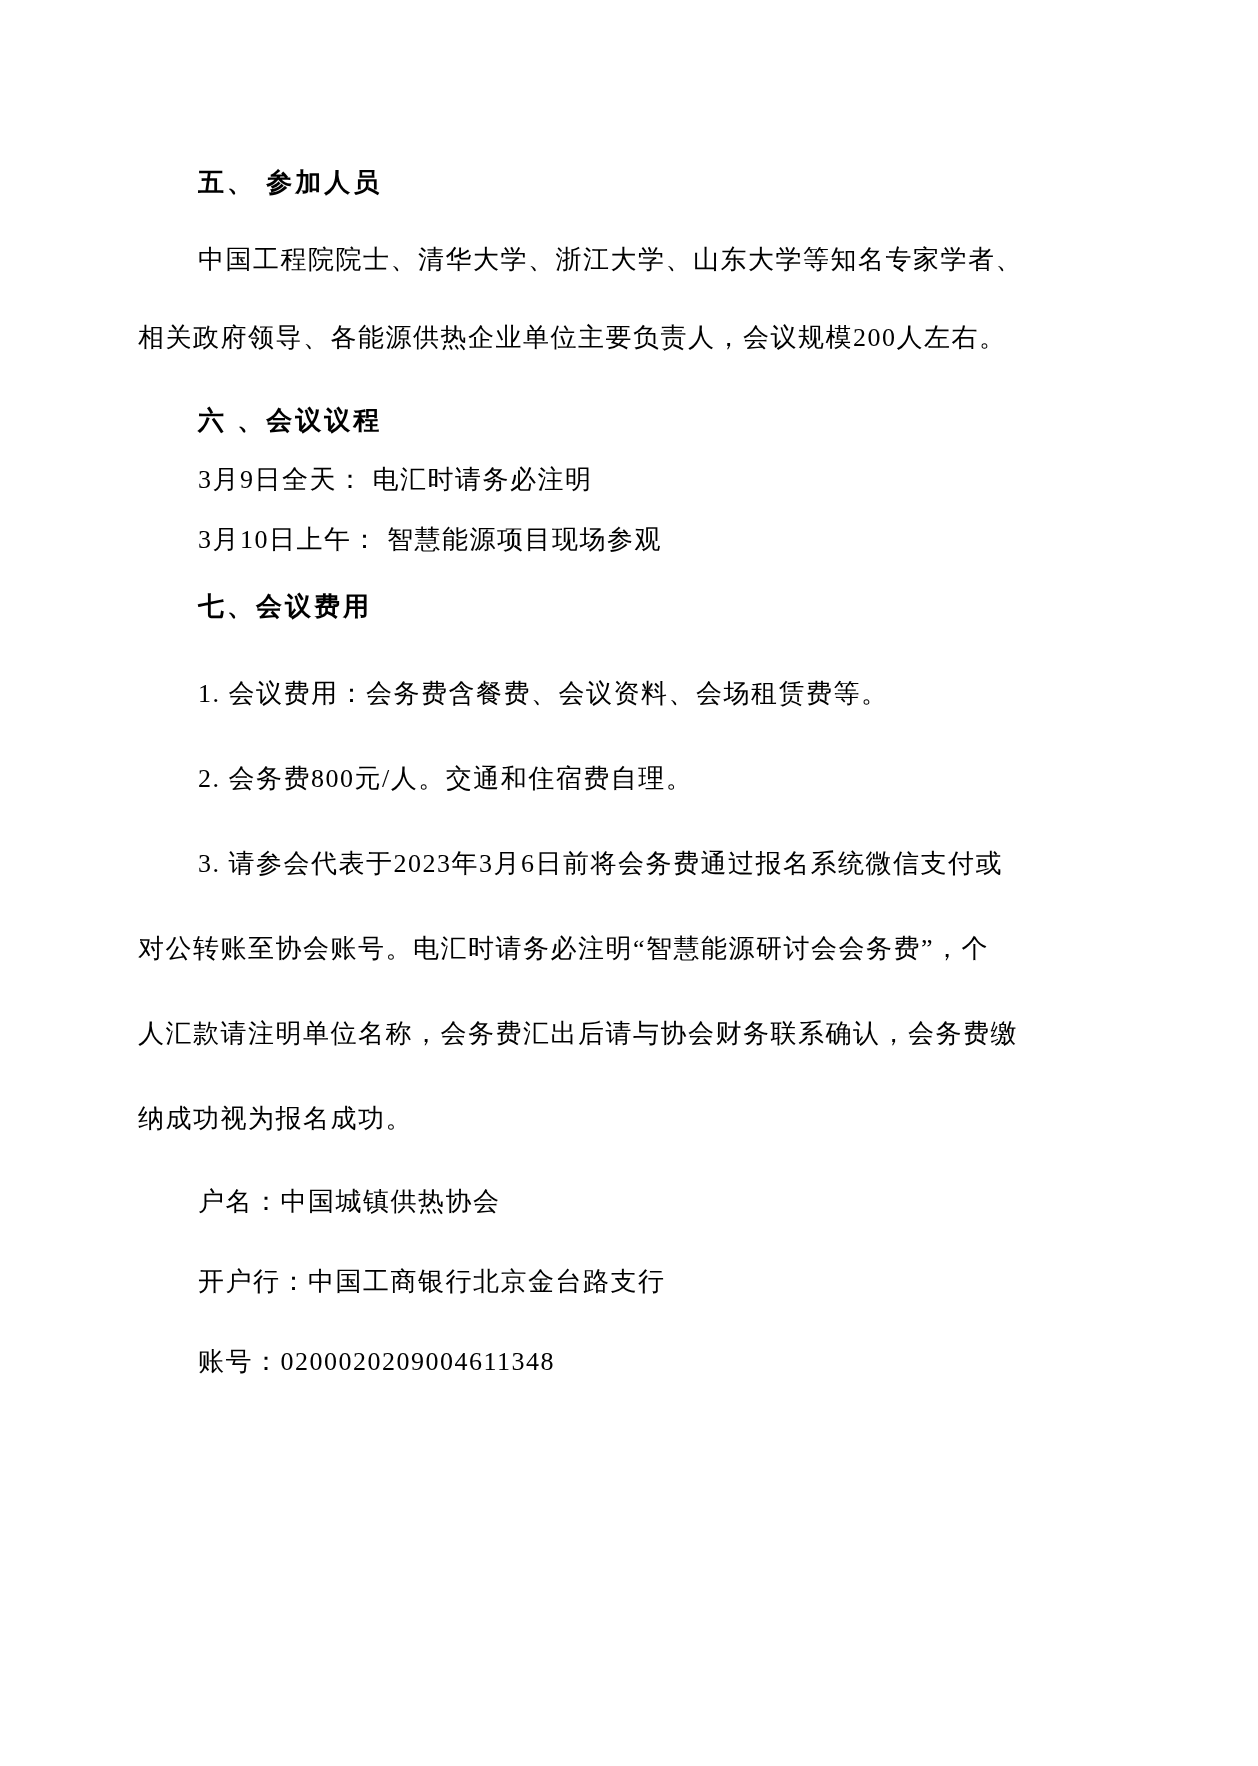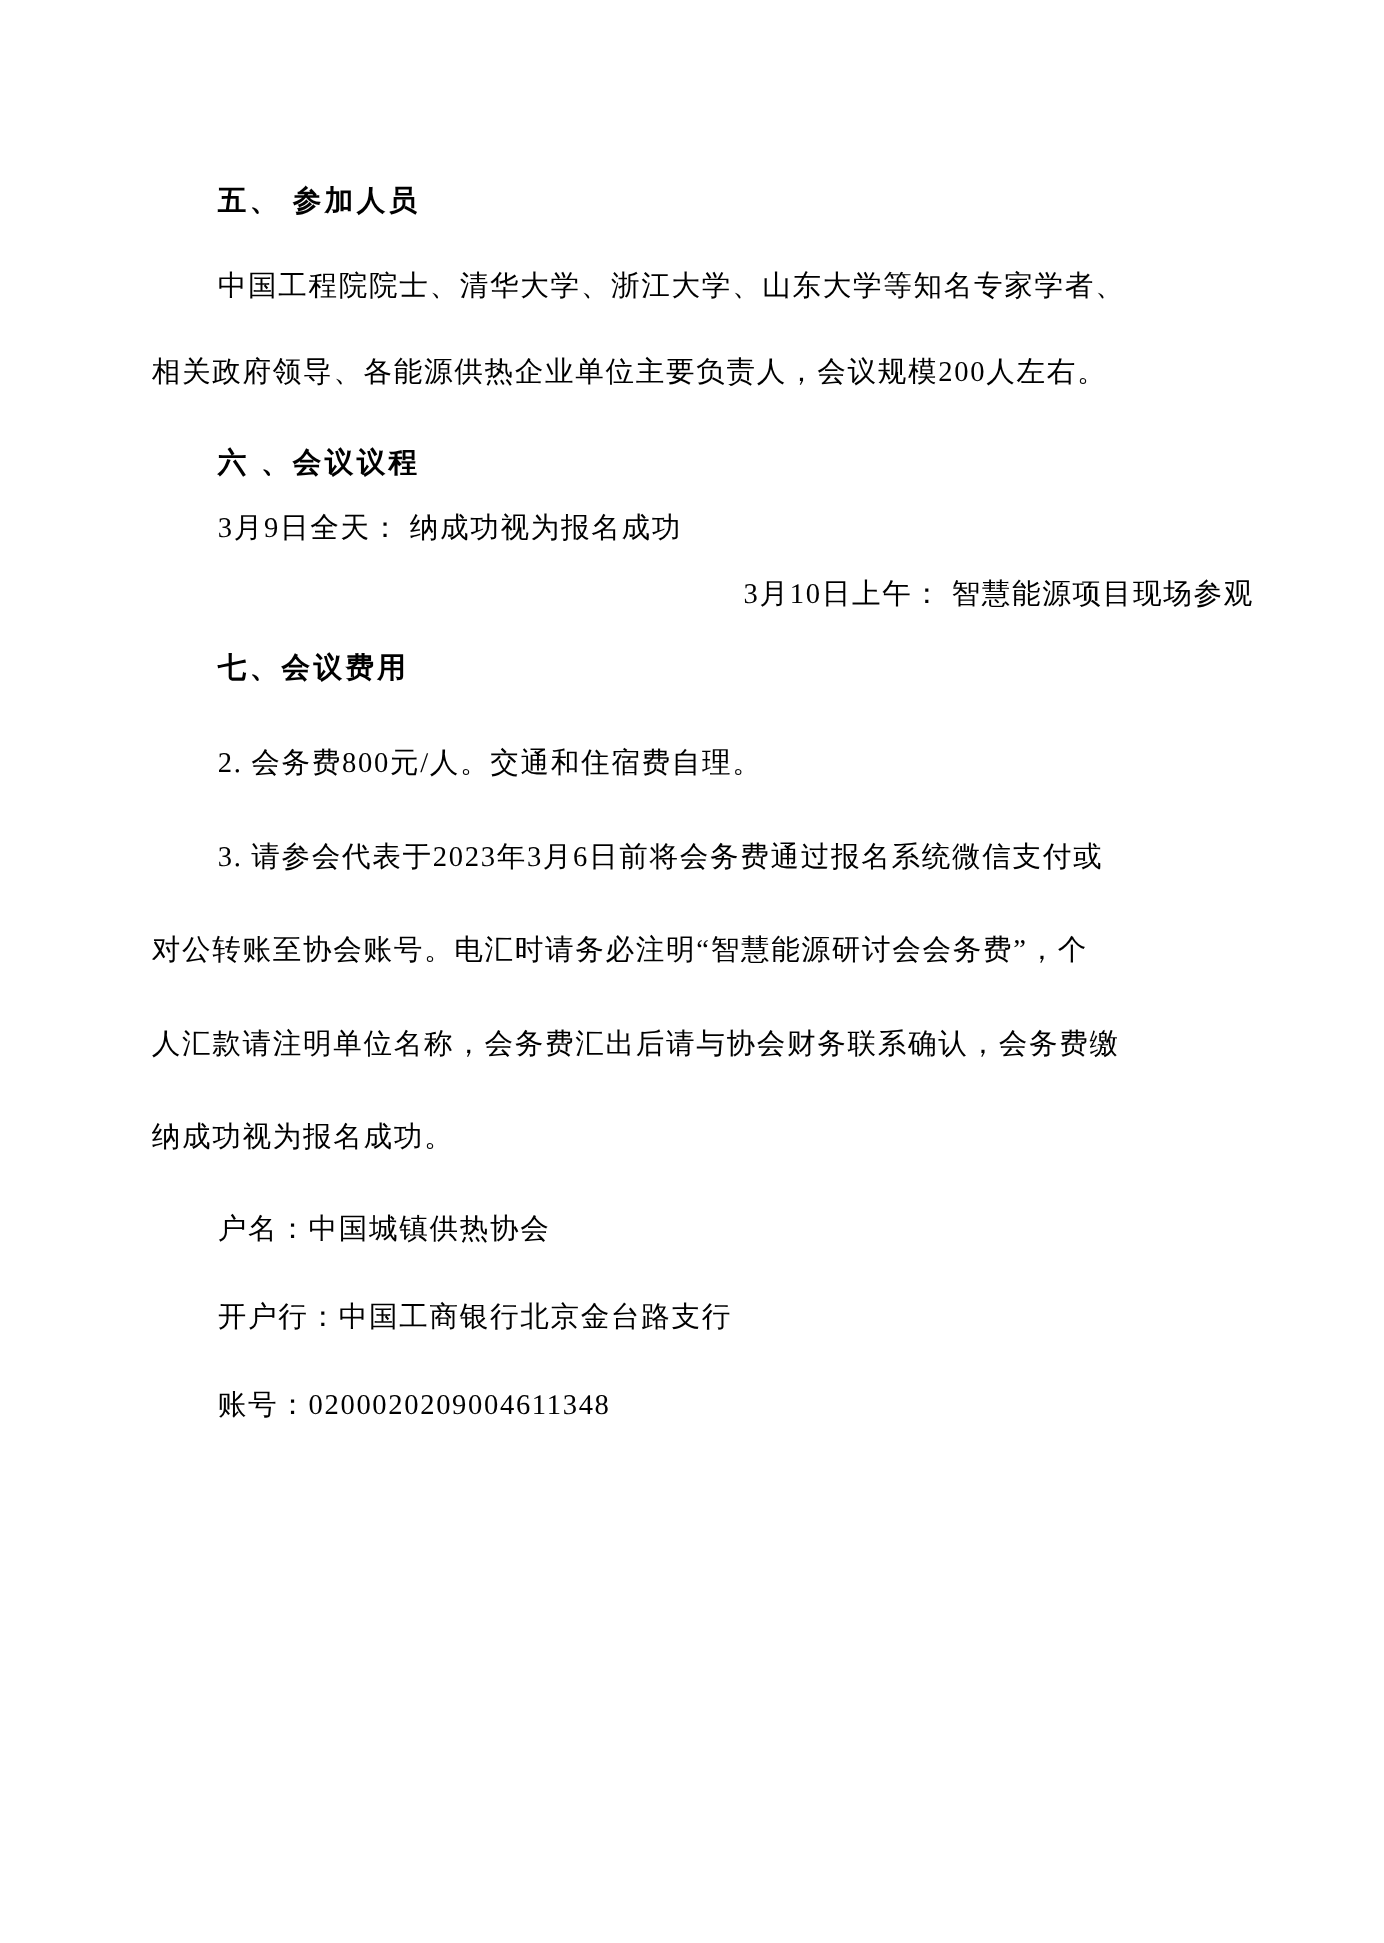--- a/index.html
+++ b/index.html
@@ -31,46 +31,47 @@
   .heading {
     font-family: "Liberation Sans", "DejaVu Sans", sans-serif;
     font-weight: 700;
     letter-spacing: 3px;
   }
   .ind { text-indent: 60px; }
   
   .p78 { height: 78px; }
   .p82 { height: 82px; }
   .p60 { height: 60px; }
-  .p66 { height: 66px; text-align: right; }
+  .p66 { height: 66px; }
   .p88 { height: 88px; }
   .p85 { height: 85px; }
   .p83 { height: 83px; }
   .p80 { height: 80px; }
   .p44 { height: 44px; }
 </style>
 </head>
 <body>
 
 <div class="page">
 
   <div class="line heading ind p78">五、 参加人员</div>
 
   <div class="line ind p78">中国工程院院士、清华大学、浙江大学、山东大学等知名专家学者、</div>
 
   <div class="line p82">相关政府领导、各能源供热企业单位主要负责人，会议规模200人左右。</div>
 
   <div class="line heading ind p60">六 、会议议程</div>
 
-  <div class="line ind p60">3月9日全天： 纳成功视为报名成功</div>
+  <div class="line ind p60">3月9日全天： 电汇时请务必注明</div>
 
   <div class="line ind p66">3月10日上午： 智慧能源项目现场参观</div>
 
   <div class="line heading ind p88">七、会议费用</div>
 
+  <div class="line ind p85">1. 会议费用：会务费含餐费、会议资料、会场租赁费等。</div>
 
   <div class="line ind p85">2. 会务费800元/人。交通和住宿费自理。</div>
 
   <div class="line ind p85">3. 请参会代表于2023年3月6日前将会务费通过报名系统微信支付或</div>
 
   <div class="line p85">对公转账至协会账号。电汇时请务必注明“智慧能源研讨会会务费”，个</div>
 
   <div class="line p85">人汇款请注明单位名称，会务费汇出后请与协会财务联系确认，会务费缴</div>
 
   <div class="line p83">纳成功视为报名成功。</div>

